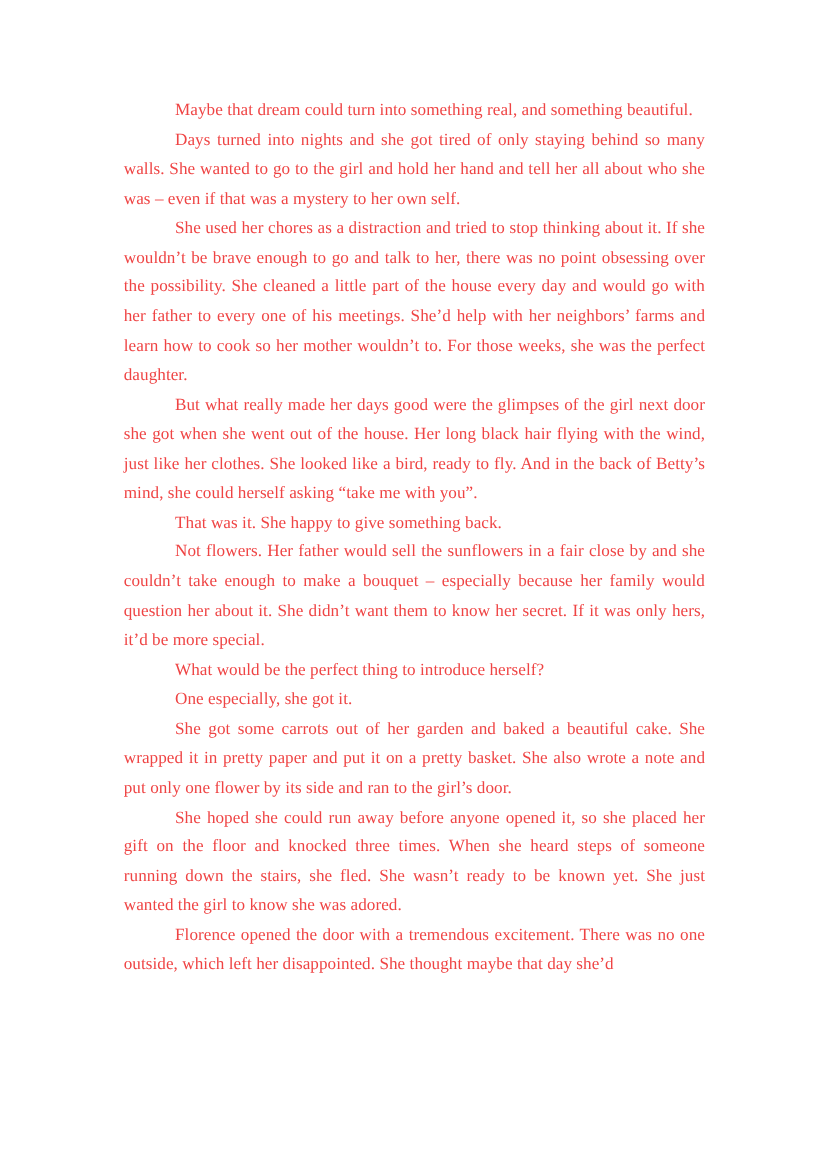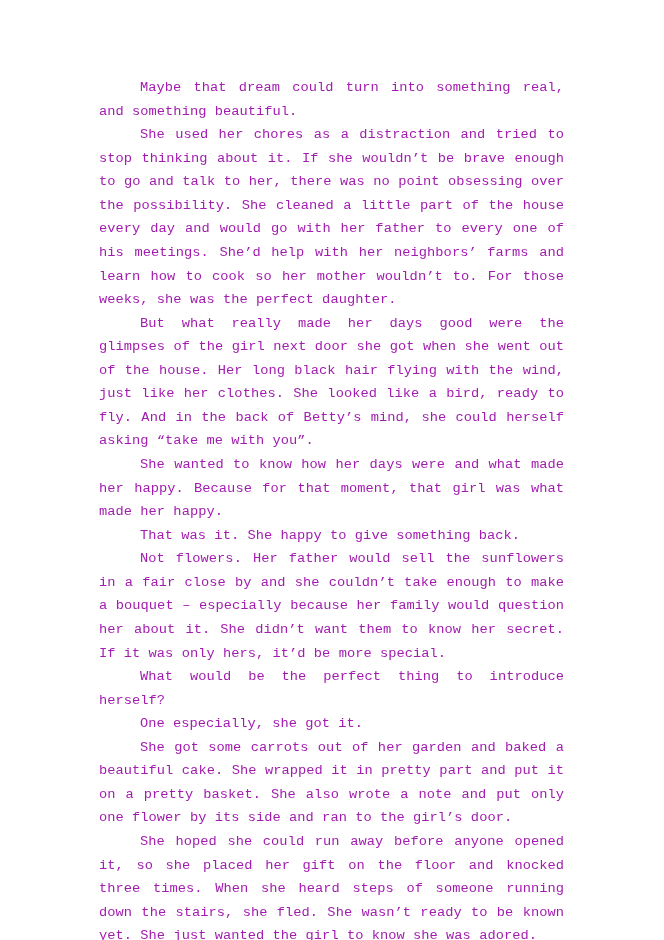--- a/index.html
+++ b/index.html
@@ -6,22 +6,22 @@
     margin: 0;
     padding: 0;
     background: #ffffff;
   }
   .page {
     position: relative;
     width: 664px;
     height: 940px;
     background: #ffffff;
     overflow: hidden;
-    font-family: Liberation Mono, monospace;
-    color: #a21caf;
+    font-family: Liberation Serif, serif;
+    color: #ef4444;
   }
   .text-block {
     position: absolute;
     left: 99px;
     top: 76px;
     width: 465px;
   }
   .text-block p {
     margin: 0;
     padding: 0;
@@ -31,23 +31,24 @@
     line-height: 23.56px;
     letter-spacing: 0.05px;
   }
 </style>
 </head>
 <body>
 
 <div class="page">
   <div class="text-block">
     <p>Maybe that dream could turn into something real, and something beautiful.</p>
+    <p>Days turned into nights and she got tired of only staying behind so many walls. She wanted to go to the girl and hold her hand and tell her all about who she was – even if that was a mystery to her own self.</p>
     <p>She used her chores as a distraction and tried to stop thinking about it. If she wouldn’t be brave enough to go and talk to her, there was no point obsessing over the possibility. She cleaned a little part of the house every day and would go with her father to every one of his meetings. She’d help with her neighbors’ farms and learn how to cook so her mother wouldn’t to. For those weeks, she was the perfect daughter.</p>
     <p>But what really made her days good were the glimpses of the girl next door she got when she went out of the house. Her long black hair flying with the wind, just like her clothes. She looked like a bird, ready to fly. And in the back of Betty’s mind, she could herself asking “take me with you”.</p>
-    <p>She wanted to know how her days were and what made her happy. Because for that moment, that girl was what made her happy.</p>
     <p>That was it. She happy to give something back.</p>
     <p>Not flowers. Her father would sell the sunflowers in a fair close by and she couldn’t take enough to make a bouquet – especially because her family would question her about it. She didn’t want them to know her secret. If it was only hers, it’d be more special.</p>
     <p>What would be the perfect thing to introduce herself?</p>
     <p>One especially, she got it.</p>
-    <p>She got some carrots out of her garden and baked a beautiful cake. She wrapped it in pretty part and put it on a pretty basket. She also wrote a note and  put only one flower by its side and ran to the girl’s door.</p>
+    <p>She got some carrots out of her garden and baked a beautiful cake. She wrapped it in pretty paper and put it on a pretty basket. She also wrote a note and  put only one flower by its side and ran to the girl’s door.</p>
     <p>She hoped she could run away before anyone opened it, so she placed her gift on the floor and knocked three times. When she heard steps of someone running down the stairs, she fled. She wasn’t ready to be known yet. She just wanted the girl to know she was adored.</p>
+    <p>Florence opened the door with a tremendous excitement. There was no one outside, which left her disappointed. She thought maybe that day she’d</p>
   </div>
 </div>
 
 </body></html>

